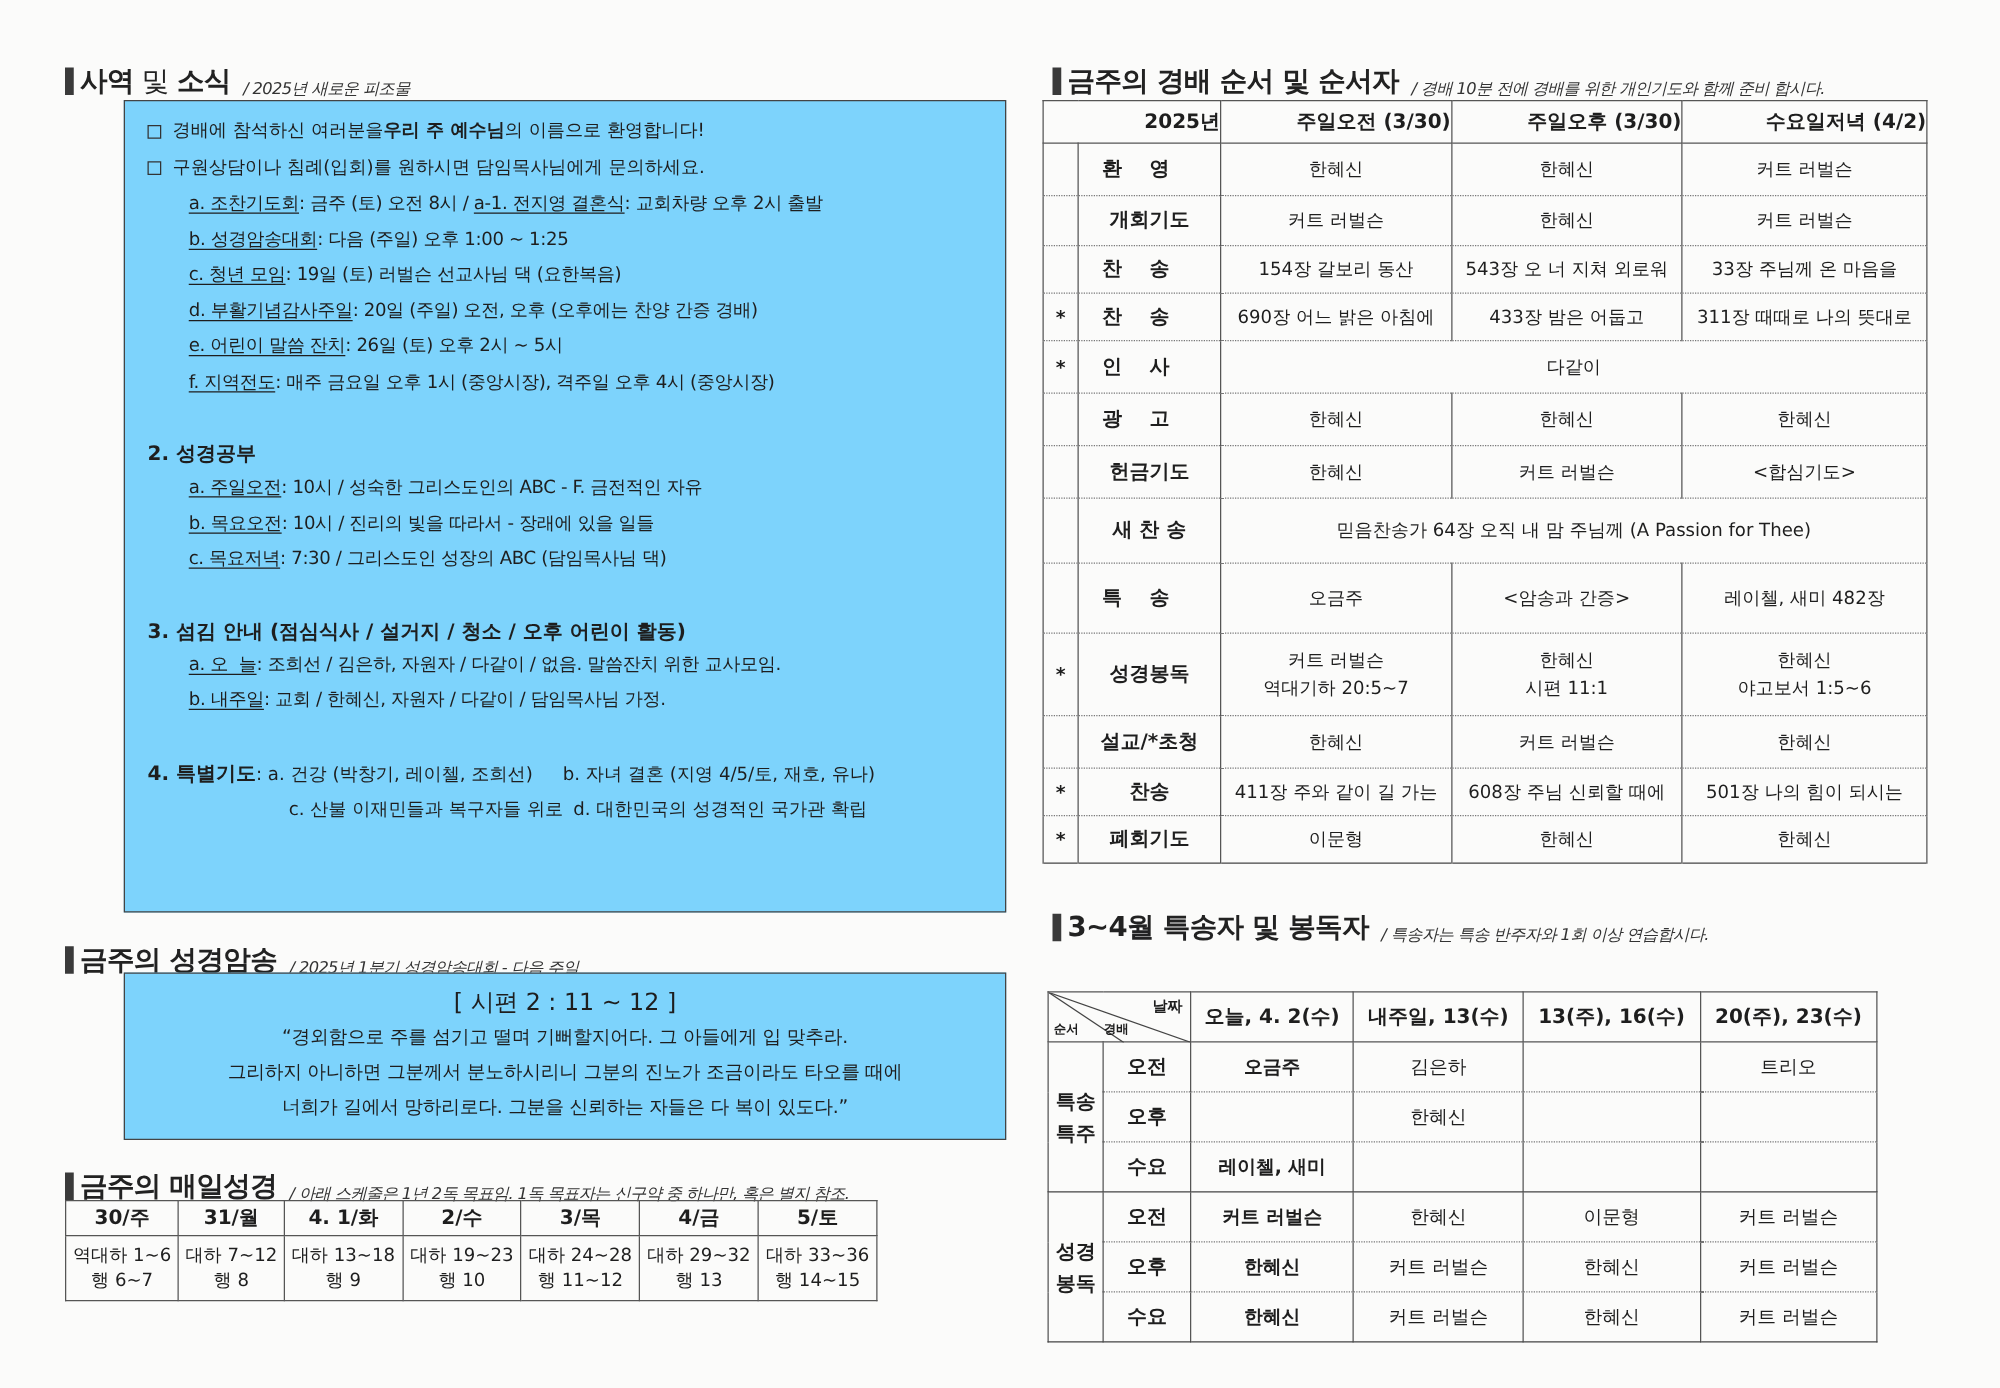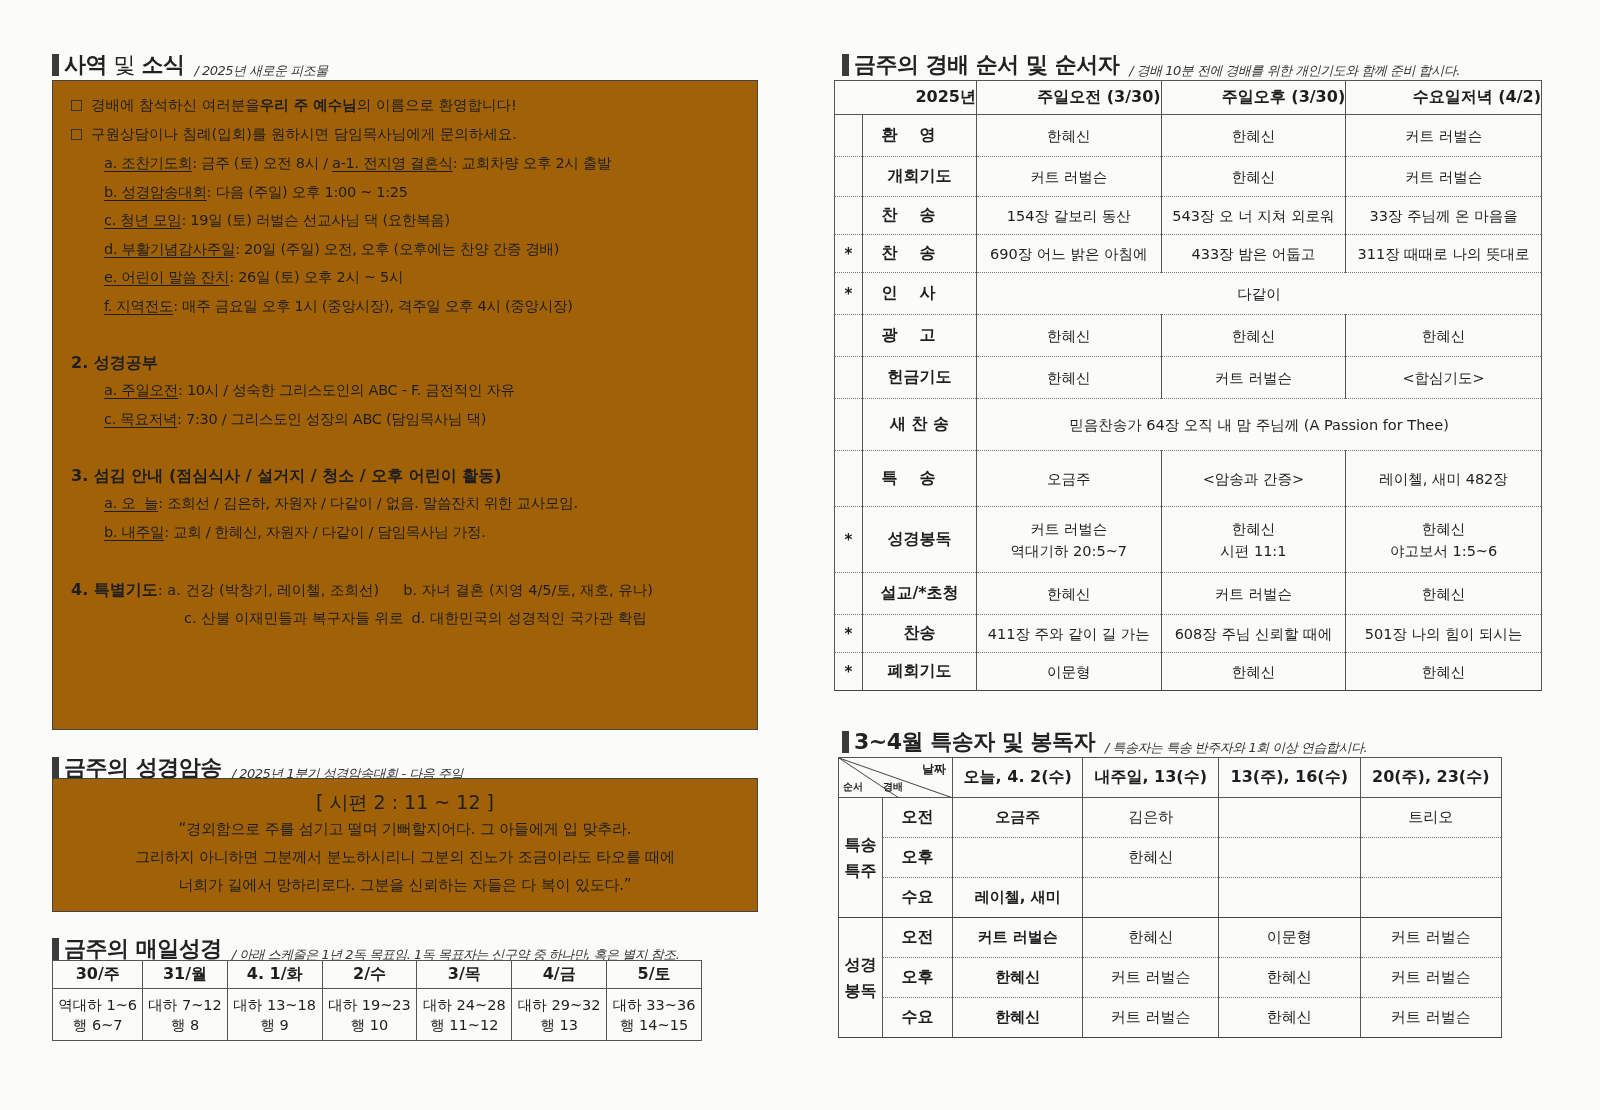--- a/index.html
+++ b/index.html
@@ -9,21 +9,21 @@
   .page { position: absolute; top: 0; }
   .page.left { left: 52px; width: 706px; }
   .page.right { left: 842px; width: 700px; }
 
   .sec-head { display: flex; align-items: flex-end; white-space: nowrap; }
   .sec-head .bar { display: inline-block; width: 7px; height: 22px; background: #3a3a3a; margin-right: 5px; align-self: center; }
   .sec-head .title { font-size: 22px; font-weight: bold; letter-spacing: -0.5px; color: #222; }
   .sec-head .title .thin { font-weight: normal; }
   .sec-head .sub { font-size: 13px; font-style: italic; color: #333; margin-left: 10px; letter-spacing: -0.5px; }
 
-  .box { border: 1.5px solid #444; background: #a16207; }
+  .box { border: 1.5px solid #444; background: #7dd3fc; margin-left: 47px; }
 
   
   #news-head { position: absolute; top: 50px; left: 0; }
   #news-box { position: absolute; top: 80px; left: 0; width: 706px; height: 650px; padding: 10px 18px; }
   .notice { font-size: 14.5px; line-height: 29px; display: flex; align-items: center; }
   .notice .sq { display: inline-block; width: 11px; height: 11px; border: 1.8px solid #333; margin-right: 9px; }
   .notice b { font-weight: bold; }
   .topic { font-size: 16px; font-weight: bold; margin-top: 30px; line-height: 26px; padding-left: 0; }
   .topic.first { margin-top: 34px; }
   .items { padding-left: 33px; }
@@ -52,21 +52,21 @@
   #order-table { position: absolute; top: 80px; left: -8px; width: 708px; border: 1.5px solid #444; }
   #order-table th { font-size: 16px; font-weight: bold; height: 34px; border: 1px solid #555; text-align: right; }
   #order-table td { font-size: 14.5px; text-align: center; border-left: 1px solid #555; border-right: 1px solid #555; border-bottom: 1px dotted #777; white-space: nowrap; }
   #order-table td.star { width: 28px; font-weight: bold; font-size: 15px; }
   #order-table td.label { width: 114px; font-weight: bold; font-size: 16px; }
   #order-table td.label.spread { letter-spacing: 22px; }
   #order-table td.val { line-height: 22px; }
 
   
   #sing-head { position: absolute; top: 727px; left: 0; }
-  #sing-table { position: absolute; top: 757px; left: -4px; width: 664px; border: 1.5px solid #444; }
+  #sing-table { position: absolute; top: 793px; left: -4px; width: 664px; border: 1.5px solid #444; }
   #sing-table th { font-size: 16px; font-weight: bold; height: 40px; border: 1px solid #555; text-align: center; }
   #sing-table th.corner { position: relative; width: 114px; padding: 0; }
   #sing-table th.corner svg { position: absolute; left: 0; top: 0; }
   #sing-table th.corner .c1 { position: absolute; right: 6px; top: 3px; font-size: 12px; font-weight: bold; }
   #sing-table th.corner .c2 { position: absolute; left: 4px; bottom: 3px; font-size: 10px; font-weight: bold; }
   #sing-table th.corner .c3 { position: absolute; left: 44px; bottom: 3px; font-size: 10px; font-weight: bold; }
   #sing-table td { font-size: 15px; height: 40px; text-align: center; border-left: 1px solid #555; border-right: 1px solid #555; border-bottom: 1px dotted #777; white-space: nowrap; }
   #sing-table td.group { font-weight: bold; font-size: 16px; line-height: 26px; width: 44px; border-bottom: 1.5px solid #444; }
   #sing-table td.slot { font-weight: bold; font-size: 16px; width: 70px; }
   #sing-table td.bold { font-weight: bold; }
@@ -100,20 +100,21 @@
       <div class="item"><u>b. 성경암송대회</u><span>: 다음 (주일) 오후 1:00 ~ 1:25</span></div>
       <div class="item"><u>c. 청년 모임</u><span>: 19일 (토) 러벌슨 선교사님 댁 (요한복음)</span></div>
       <div class="item"><u>d. 부활기념감사주일</u><span>: 20일 (주일) 오전, 오후 (오후에는 찬양 간증 경배)</span></div>
       <div class="item"><u>e. 어린이 말씀 잔치</u><span>: 26일 (토) 오후 2시 ~ 5시</span></div>
       <div class="item"><u>f. 지역전도</u><span>: 매주 금요일 오후 1시 (중앙시장), 격주일 오후 4시 (중앙시장)</span></div>
     </div>
 
     <div class="topic">2. 성경공부</div>
     <div class="items">
       <div class="item"><u>a. 주일오전</u><span>: 10시 / 성숙한 그리스도인의 ABC - F. 금전적인 자유</span></div>
+      <div class="item"><u>b. 목요오전</u><span>: 10시 / 진리의 빛을 따라서 - 장래에 있을 일들</span></div>
       <div class="item"><u>c. 목요저녁</u><span>: 7:30 / 그리스도인 성장의 ABC (담임목사님 댁)</span></div>
     </div>
 
     <div class="topic">3. 섬김 안내 (점심식사 / 설거지 / 청소 / 오후 어린이 활동)</div>
     <div class="items">
       <div class="item"><u style="white-space:pre">a. 오  늘</u><span>: 조희선 / 김은하, 자원자 / 다같이 / 없음. 말씀잔치 위한 교사모임.</span></div>
       <div class="item"><u>b. 내주일</u><span>: 교회 / 한혜신, 자원자 / 다같이 / 담임목사님 가정.</span></div>
     </div>
 
     <div class="prayer">

